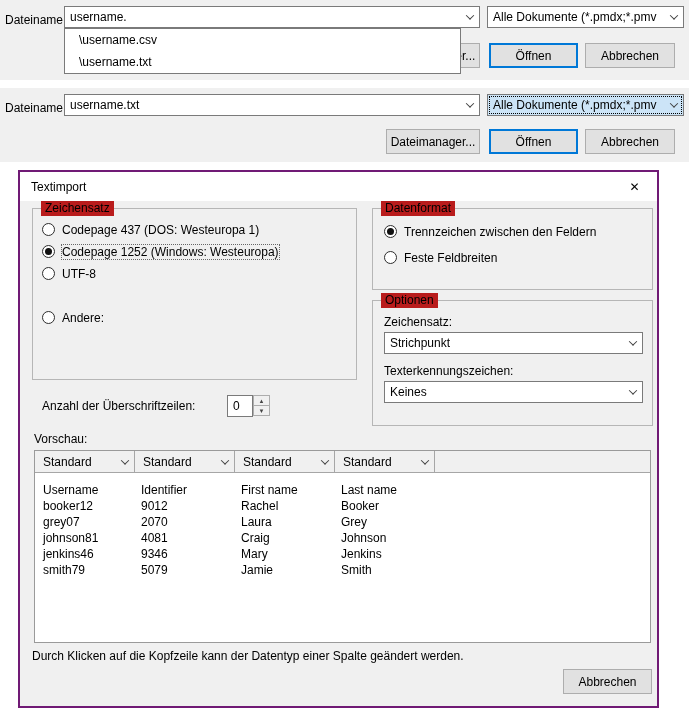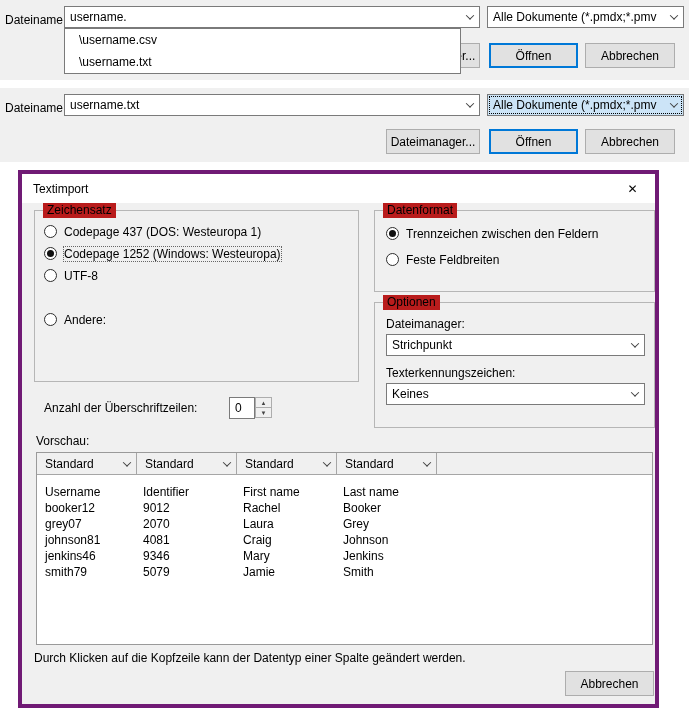--- a/index.html
+++ b/index.html
@@ -39,21 +39,21 @@
   
   .droplist {
     position: absolute; left: 64px; top: 28px; width: 397px;
     background: #fff; border: 1px solid #7a7a7a; z-index: 5;
   }
   .dropitem { height: 22px; line-height: 22px; padding-left: 14px; white-space: nowrap; }
 
   
   #textimport {
     position: absolute; left: 18px; top: 170px; width: 641px; height: 538px;
-    background: #f0f0f0; border: 4px solid #701a75;
+    background: #f0f0f0; border: 2px solid #701a75;
   }
   .titlebar { position: absolute; left: 0; top: 0; right: 0; height: 29px; background: #fff; display: flex; align-items: center; }
   .title { padding-left: 11px; }
   .closebtn { position: absolute; right: 0; top: 0; width: 45px; height: 29px; display: flex; align-items: center; justify-content: center; font-size: 12px; color: #000; }
 
   .group { position: absolute; border: 1px solid #b6b6b6; }
   .glabel { position: absolute; top: -8px; left: 8px; background: #b91c1c; padding: 0 4px; line-height: 15px; white-space: nowrap; }
 
   .radio { position: absolute; display: flex; align-items: center; gap: 7px; height: 15px; white-space: nowrap; }
   .rdot { width: 13px; height: 13px; border: 1px solid #2d2d2d; border-radius: 50%; background: #fff; flex: none; position: relative; }
@@ -159,21 +159,21 @@
       <span class="rtext">Trennzeichen zwischen den Feldern</span>
     </div>
     <div class="radio" style="left:364px;top:78px">
       <span class="rdot"></span>
       <span class="rtext">Feste Feldbreiten</span>
     </div>
 
     <div class="group" style="left:352px;top:128px;width:281px;height:126px">
       <div class="glabel">Optionen</div>
     </div>
-    <div class="lbl" style="left:364px;top:143px">Dateimanager:</div>
+    <div class="lbl" style="left:364px;top:143px">Zeichensatz:</div>
     <div class="combo" style="left:364px;top:160px;width:259px;height:22px">
       <div class="cval">Strichpunkt</div>
       <div class="carrow">
           <i class="chev"></i>
         </div>
     </div>
     <div class="lbl" style="left:364px;top:192px">Texterkennungszeichen:</div>
     <div class="combo" style="left:364px;top:209px;width:259px;height:22px">
       <div class="cval">Keines</div>
       <div class="carrow">

